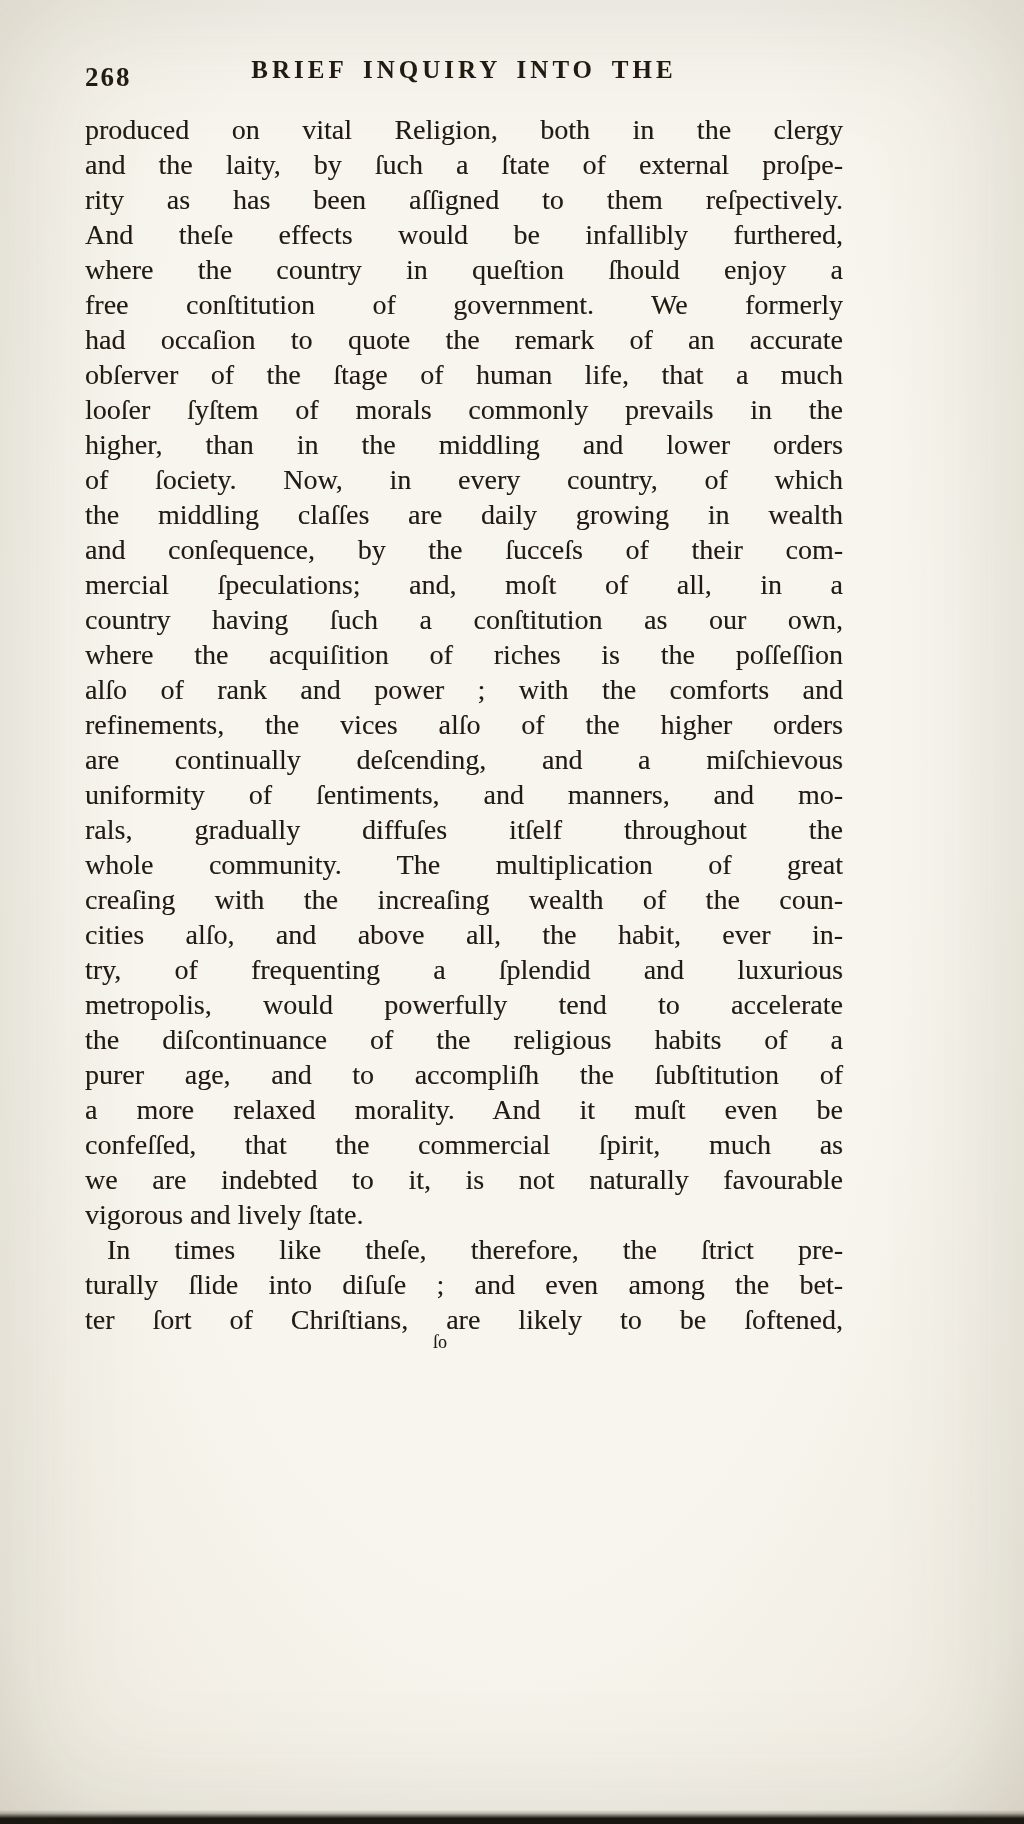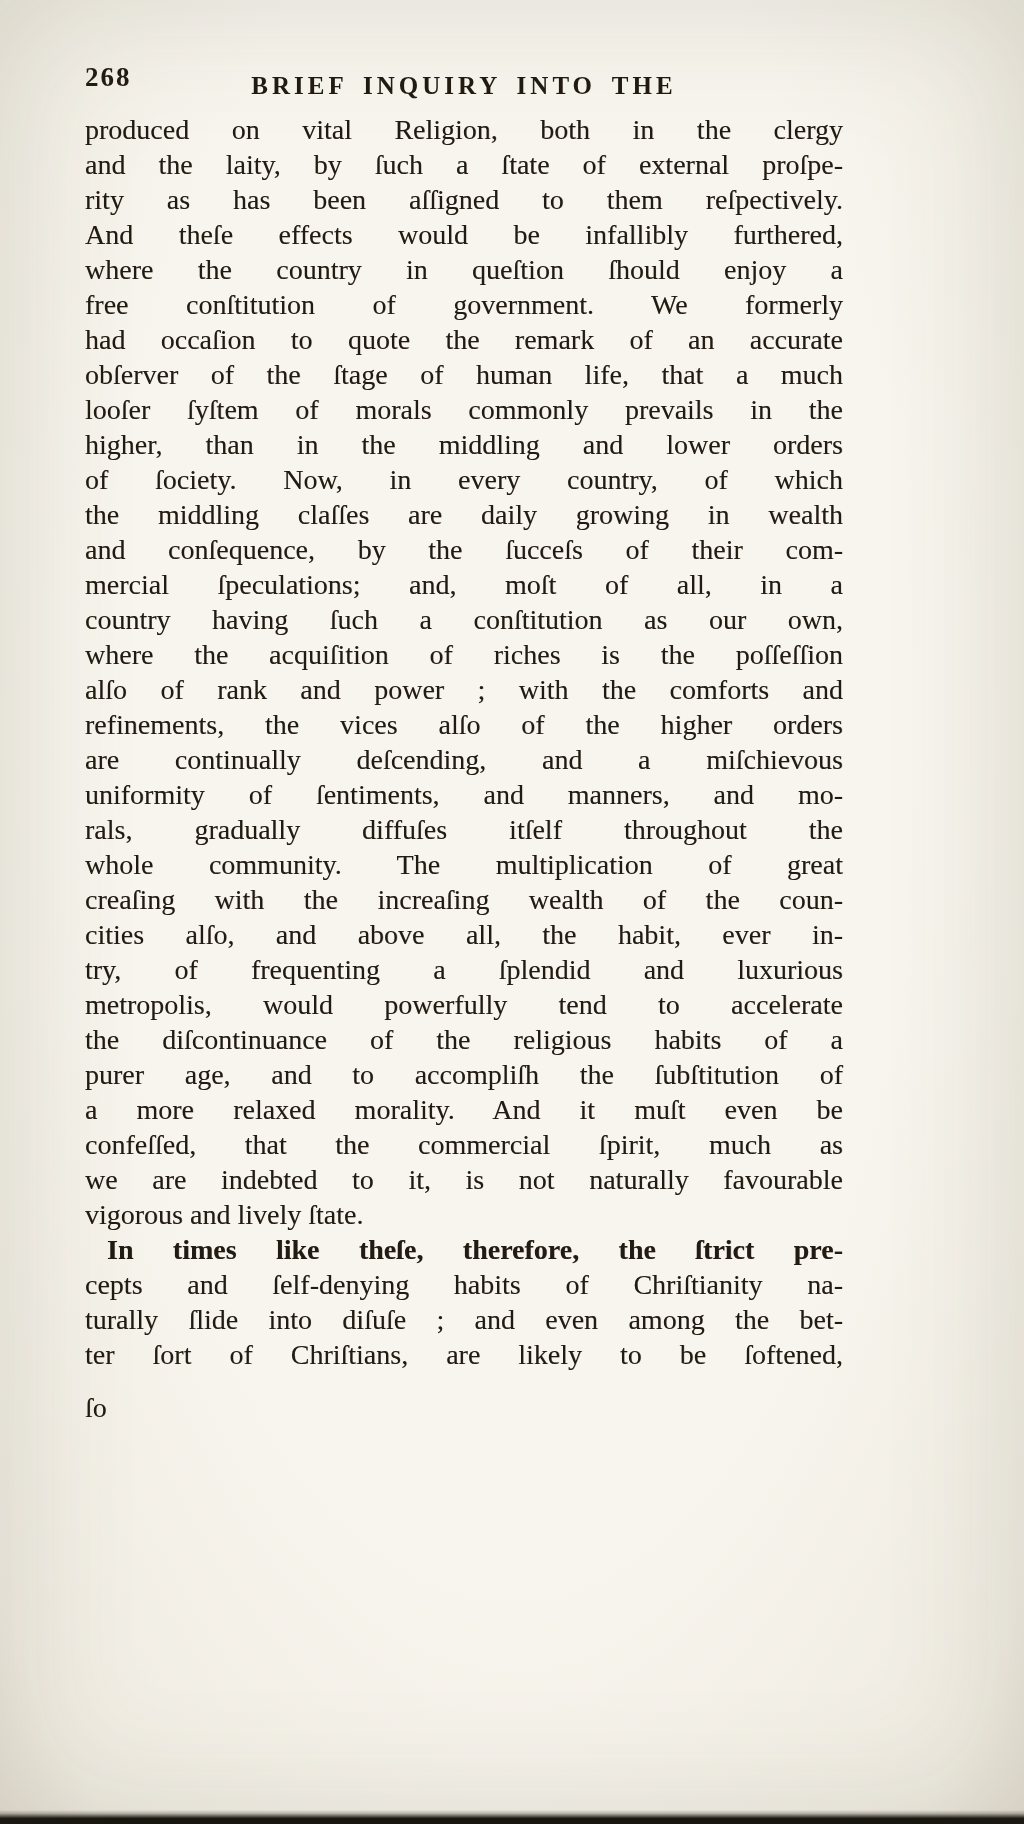--- a/index.html
+++ b/index.html
@@ -40,21 +40,21 @@
     left: 0;
     top: 6px;
     font-size: 27px;
     letter-spacing: 2px;
     font-weight: 600;
   }
   .running {
     position: absolute;
     left: 60px;
     right: 60px;
-    top: 16px;
+    top: 0;
     text-align: center;
     font-size: 25px;
     font-weight: 700;
     letter-spacing: 4px;
     word-spacing: 6px;
     white-space: nowrap;
   }
   .bodytext {
     position: absolute;
     left: 85px;
@@ -69,34 +69,33 @@
     line-height: 35px;
     text-align: left;
     white-space: normal;
   }
   .line.j {
     text-align: justify;
     text-align-last: justify;
   }
   .line.indent {
     text-indent: 22px;
-    font-weight: bold;
   }
   .it {
     margin-top: 28px;
   }
   .catchword {
     position: absolute;
     left: 85px;
-    top: 1392px;
+    top: 1332px;
     width: 758px;
-    text-align: left;
+    text-align: center;
     padding-right: 48px;
     box-sizing: border-box;
-    font-size: 28px;
+    font-size: 18px;
     color: #221b12;
     text-shadow: 0.3px 0.3px 0 rgba(34, 27, 18, 0.35);
   }
   .bottom-edge {
     position: absolute;
     left: 0;
     right: 0;
     bottom: 0;
     height: 14px;
     background: linear-gradient(to bottom,
@@ -142,21 +141,20 @@
       <div class="line j"><span>cities alſo, and above all, the habit, ever in-</span></div>
       <div class="line j"><span>try, of frequenting a ſplendid and luxurious</span></div>
       <div class="line j"><span>metropolis, would powerfully tend to accelerate</span></div>
       <div class="line j"><span>the diſcontinuance of the religious habits of a</span></div>
       <div class="line j"><span>purer age, and to accompliſh the ſubſtitution of</span></div>
       <div class="line j"><span>a more relaxed morality. And it muſt even be</span></div>
       <div class="line j"><span>confeſſed, that the commercial ſpirit, much as</span></div>
       <div class="line j"><span>we are indebted to it, is not naturally favourable</span></div>
       <div class="line"><span>vigorous and lively ſtate.</span></div>
       <div class="line j indent"><span>In times like theſe, therefore, the ſtrict pre-</span></div>
-      <div class="line j"><span>cepts and ſelf-denying habits of Chriſtianity na-</span></div>
       <div class="line j"><span>turally ſlide into diſuſe ; and even among the bet-</span></div>
       <div class="line j"><span>ter ſort of Chriſtians, are likely to be ſoftened,</span></div>
     </div>
 
   <div class="catchword">ſo</div>
 
   <div class="bottom-edge"></div>
 
 </div>
 

